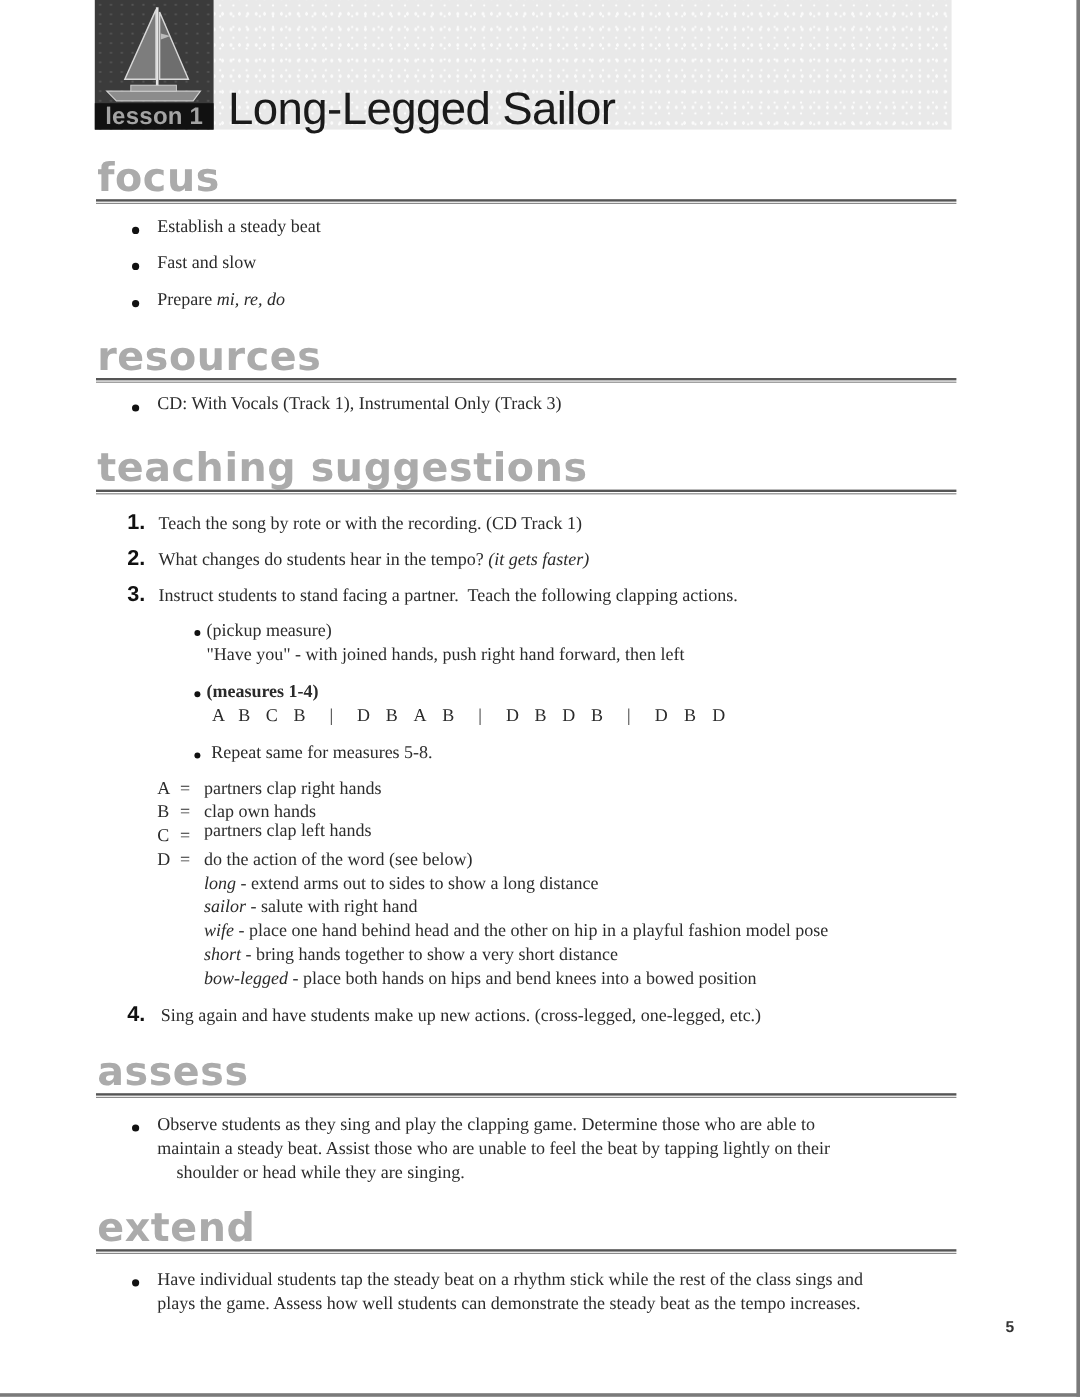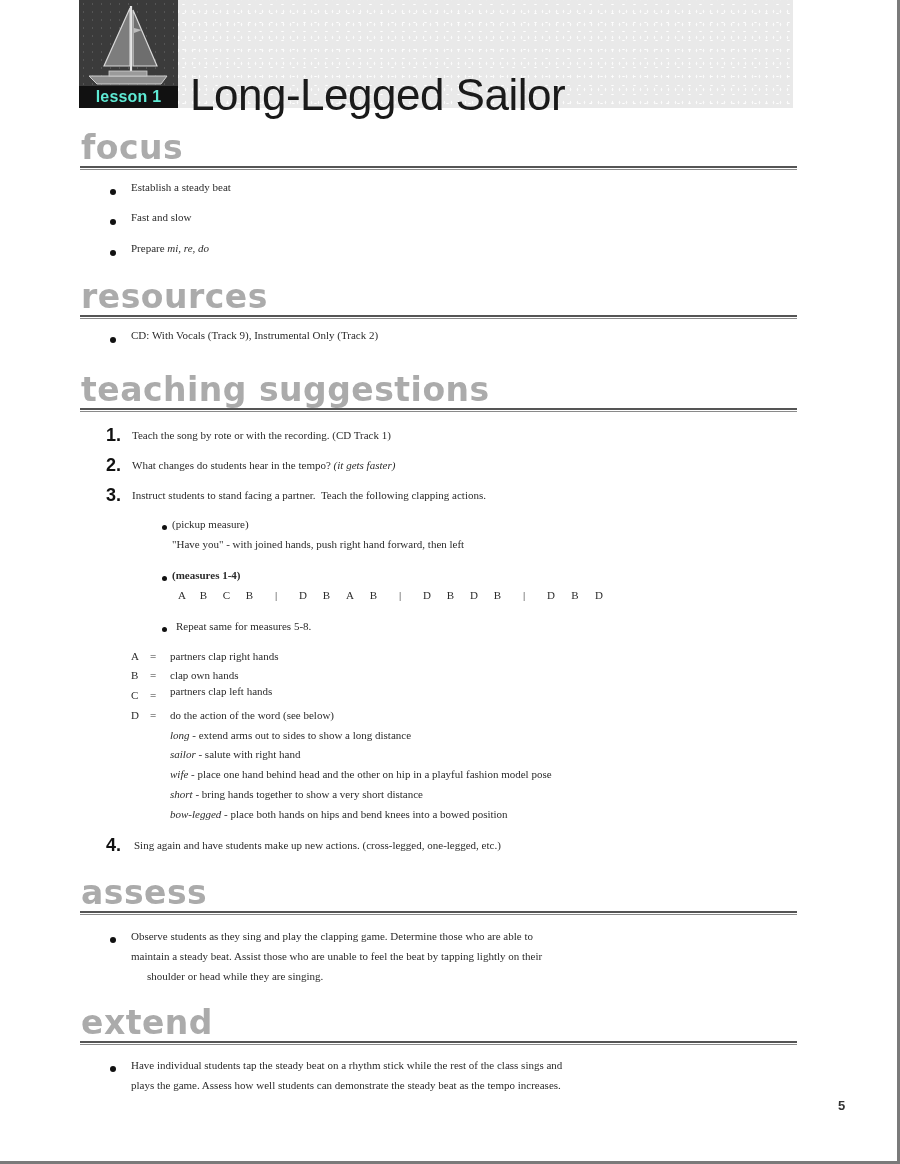--- a/index.html
+++ b/index.html
@@ -23,40 +23,40 @@
   }
   .lesson-block {
     position: absolute; left: 79px; top: 0; width: 99px; height: 108px;
     background: #3b3b3b;
     background-image: radial-gradient(#555 0.8px, transparent 1.1px);
     background-size: 9px 8px;
   }
   .lesson-block svg { position: absolute; left: 0; top: 0; }
   .lesson-label {
     position: absolute; left: 0; bottom: 0; width: 99px; height: 22px;
-    background: #111; color: #5eead4;
-    font-family: "Liberation Sans", sans-serif; font-weight: bold; font-size: 16px;
+    background: #111; color: #a3a3a3;
+    font-family: "Liberation Sans", sans-serif; font-weight: bold; font-size: 20px;
     line-height: 22px; text-align: center; letter-spacing: 0.2px;
   }
   .lesson-title {
     position: absolute; left: 190px; top: 70px;
-    font-family: "Liberation Sans", sans-serif; font-size: 44px; color: #1a1a1a;
+    font-family: "Liberation Sans", sans-serif; font-size: 38px; color: #1a1a1a;
     letter-spacing: -0.5px; white-space: nowrap;
   }
   
   .section-heading {
     position: absolute; left: 81px;
     font-family: "DejaVu Sans", sans-serif; font-weight: bold; font-size: 33px;
     color: #ababab; letter-spacing: 0.5px; white-space: nowrap; line-height: 1;
   }
   .section-rule {
     position: absolute; left: 80px; width: 717px; height: 4px;
     border-top: 2px solid #555; border-bottom: 1px solid #8a8a8a; box-sizing: border-box;
   }
-  .text { position: absolute; font-size: 11px; white-space: nowrap; color: #2b2b2b; }
+  .text { position: absolute; font-size: 15px; white-space: nowrap; color: #2b2b2b; }
   .bullet {
     position: absolute; width: 6px; height: 6px; border-radius: 50%; background: #111;
   }
   .num {
     position: absolute; font-family: "Liberation Sans", sans-serif; font-weight: bold;
     font-size: 18px; color: #111;
   }
   .ital { font-style: italic; }
   .seq span { display: inline-block; text-align: center; }
   .page-num {
@@ -92,21 +92,21 @@
 <div class="bullet" style="left:110px; top:189px;"></div>
 <div class="text" style="left:131px; top:181px;">Establish a steady beat</div>
 <div class="bullet" style="left:110px; top:219px;"></div>
 <div class="text" style="left:131px; top:211px;">Fast and slow</div>
 <div class="bullet" style="left:110px; top:250px;"></div>
 <div class="text" style="left:131px; top:242px;"><span>Prepare </span><span class="ital">mi, re, do</span></div>
 
 <div class="section-heading" style="top:280px;">resources</div>
 <div class="section-rule" style="top:315px;"></div>
 <div class="bullet" style="left:110px; top:337px;"></div>
-<div class="text" style="left:131px; top:329px;">CD: With Vocals (Track 9), Instrumental Only (Track 2)</div>
+<div class="text" style="left:131px; top:329px;">CD: With Vocals (Track 1), Instrumental Only (Track 3)</div>
 
 <div class="section-heading" style="top:373px;">teaching suggestions</div>
 <div class="section-rule" style="top:408px;"></div>
 
 <div class="num" style="left:106px; top:425px;">1.</div>
 <div class="text" style="left:132px; top:429px;">Teach the song by rote or with the recording. (CD Track 1)</div>
 
 <div class="num" style="left:106px; top:455px;">2.</div>
 <div class="text" style="left:132px; top:459px;"><span>What changes do students hear in the tempo? </span><span class="ital">(it gets faster)</span></div>
 

